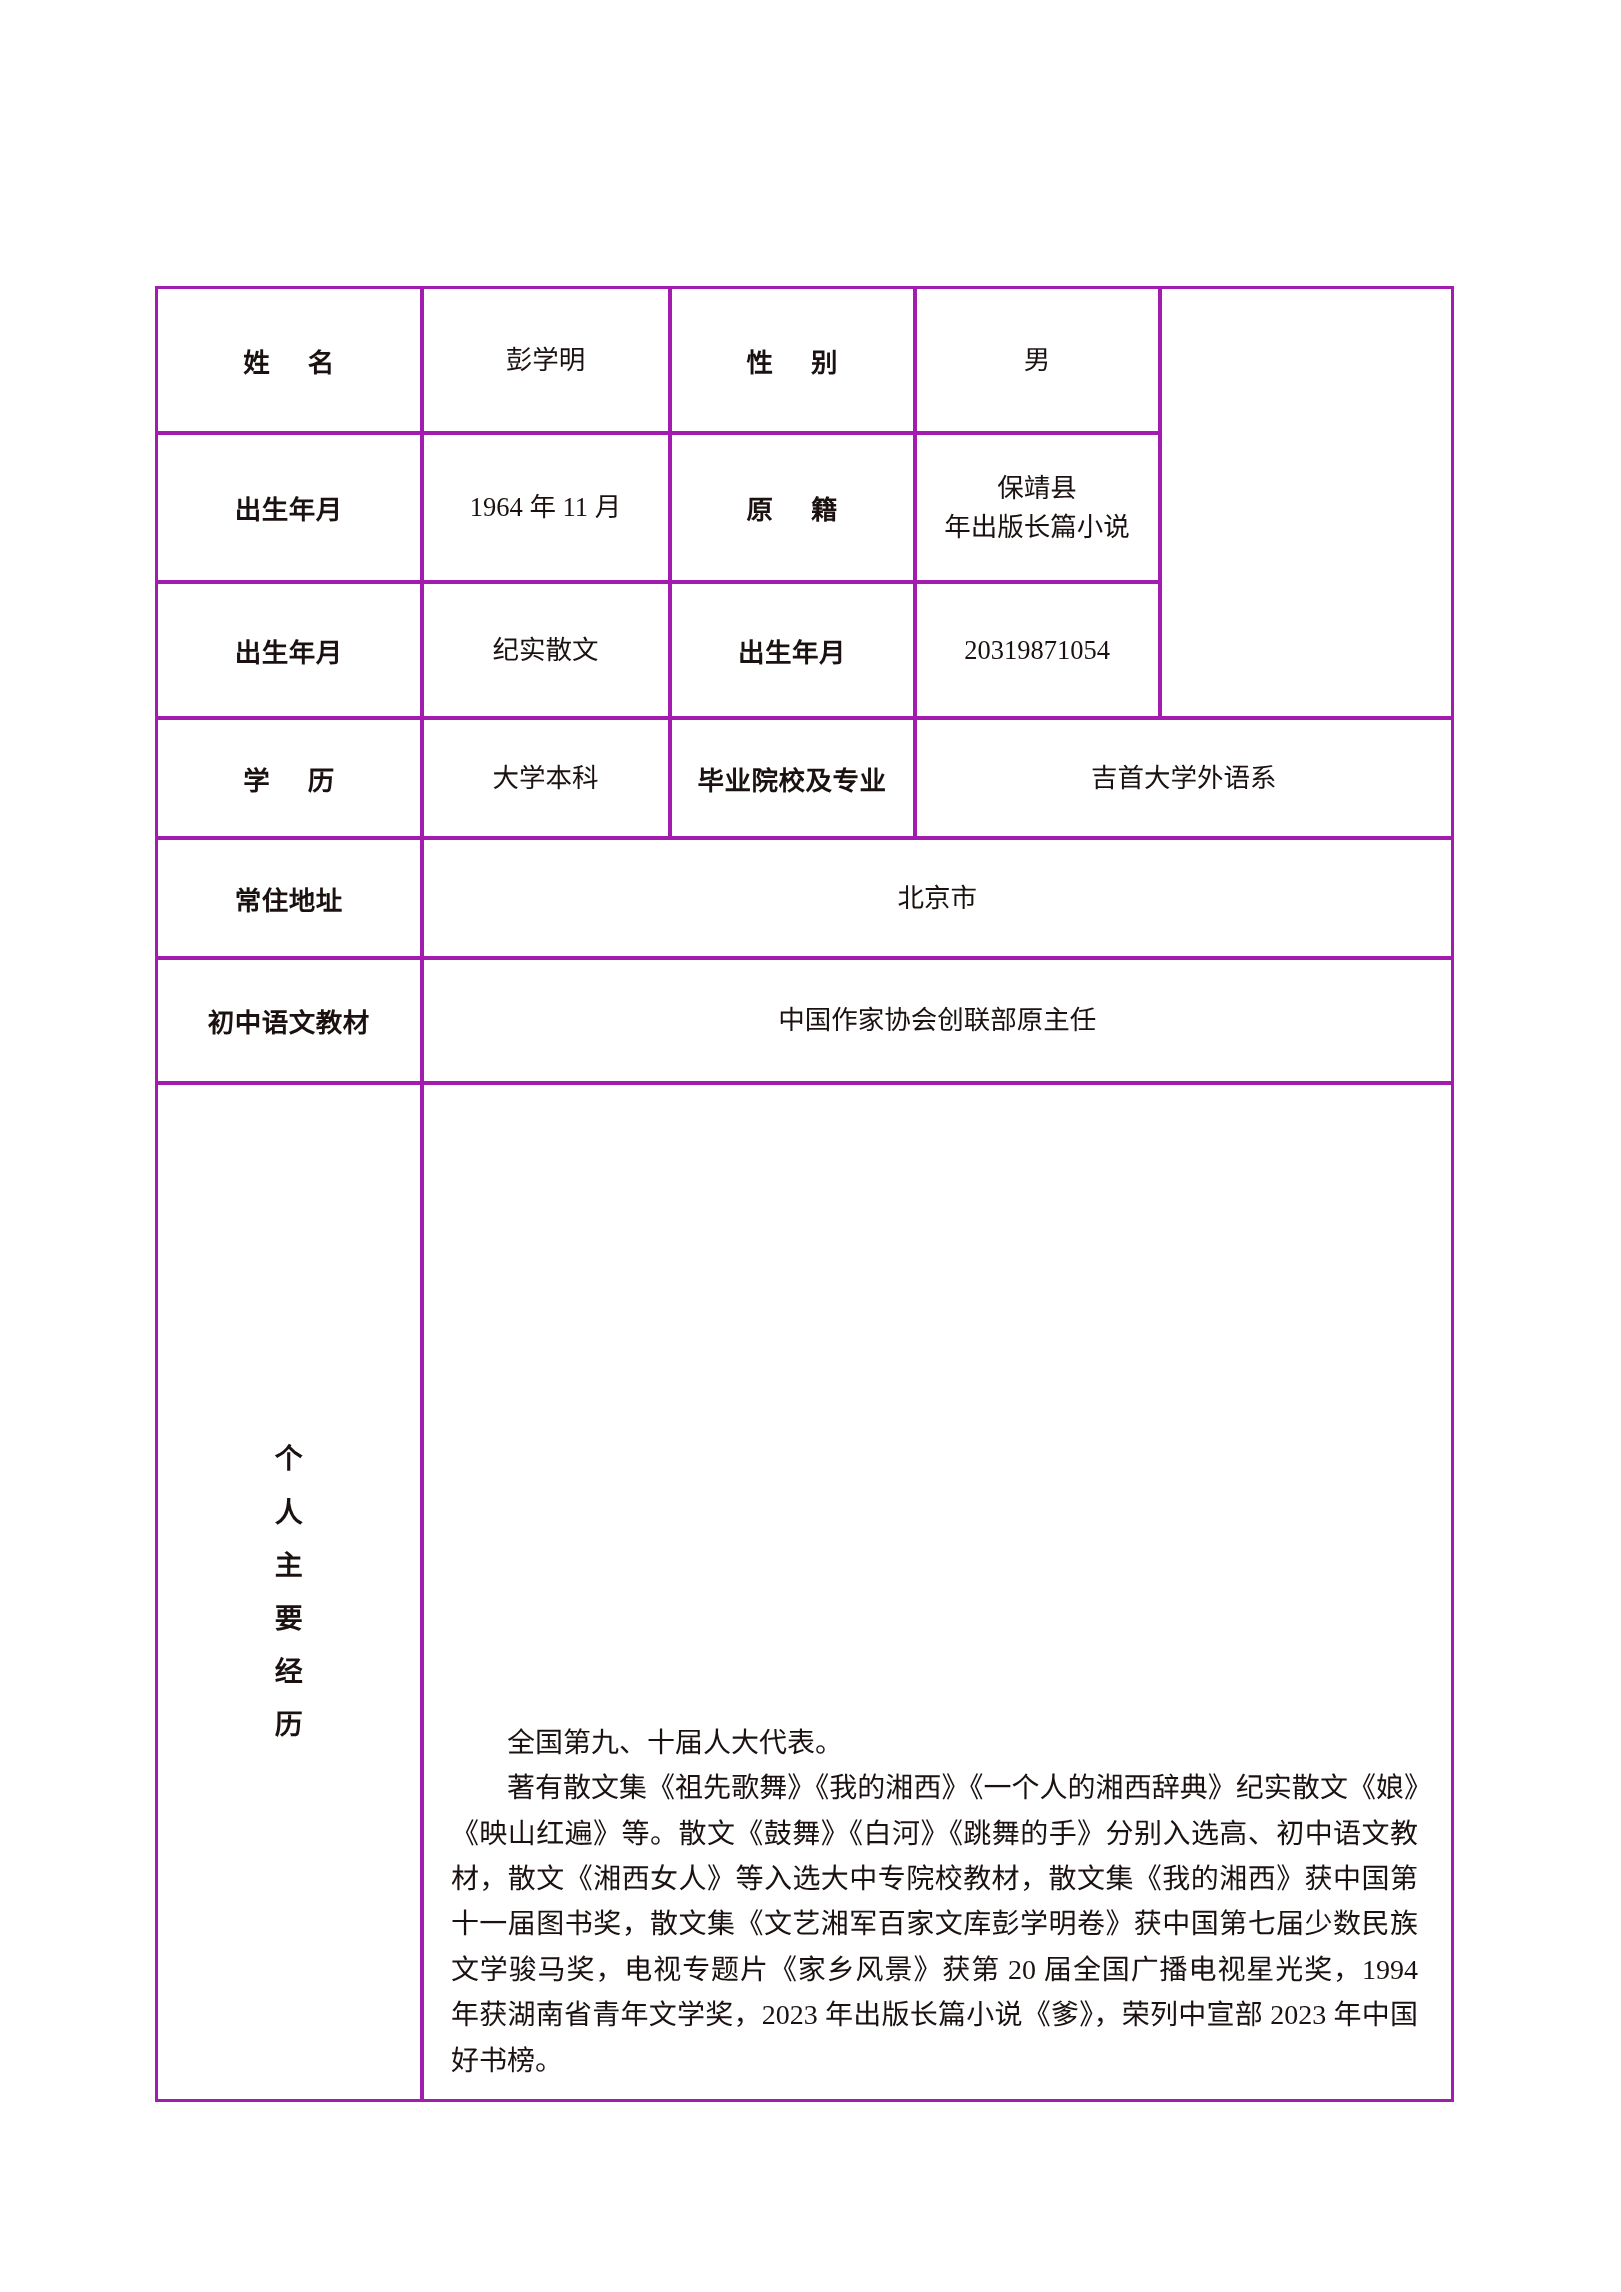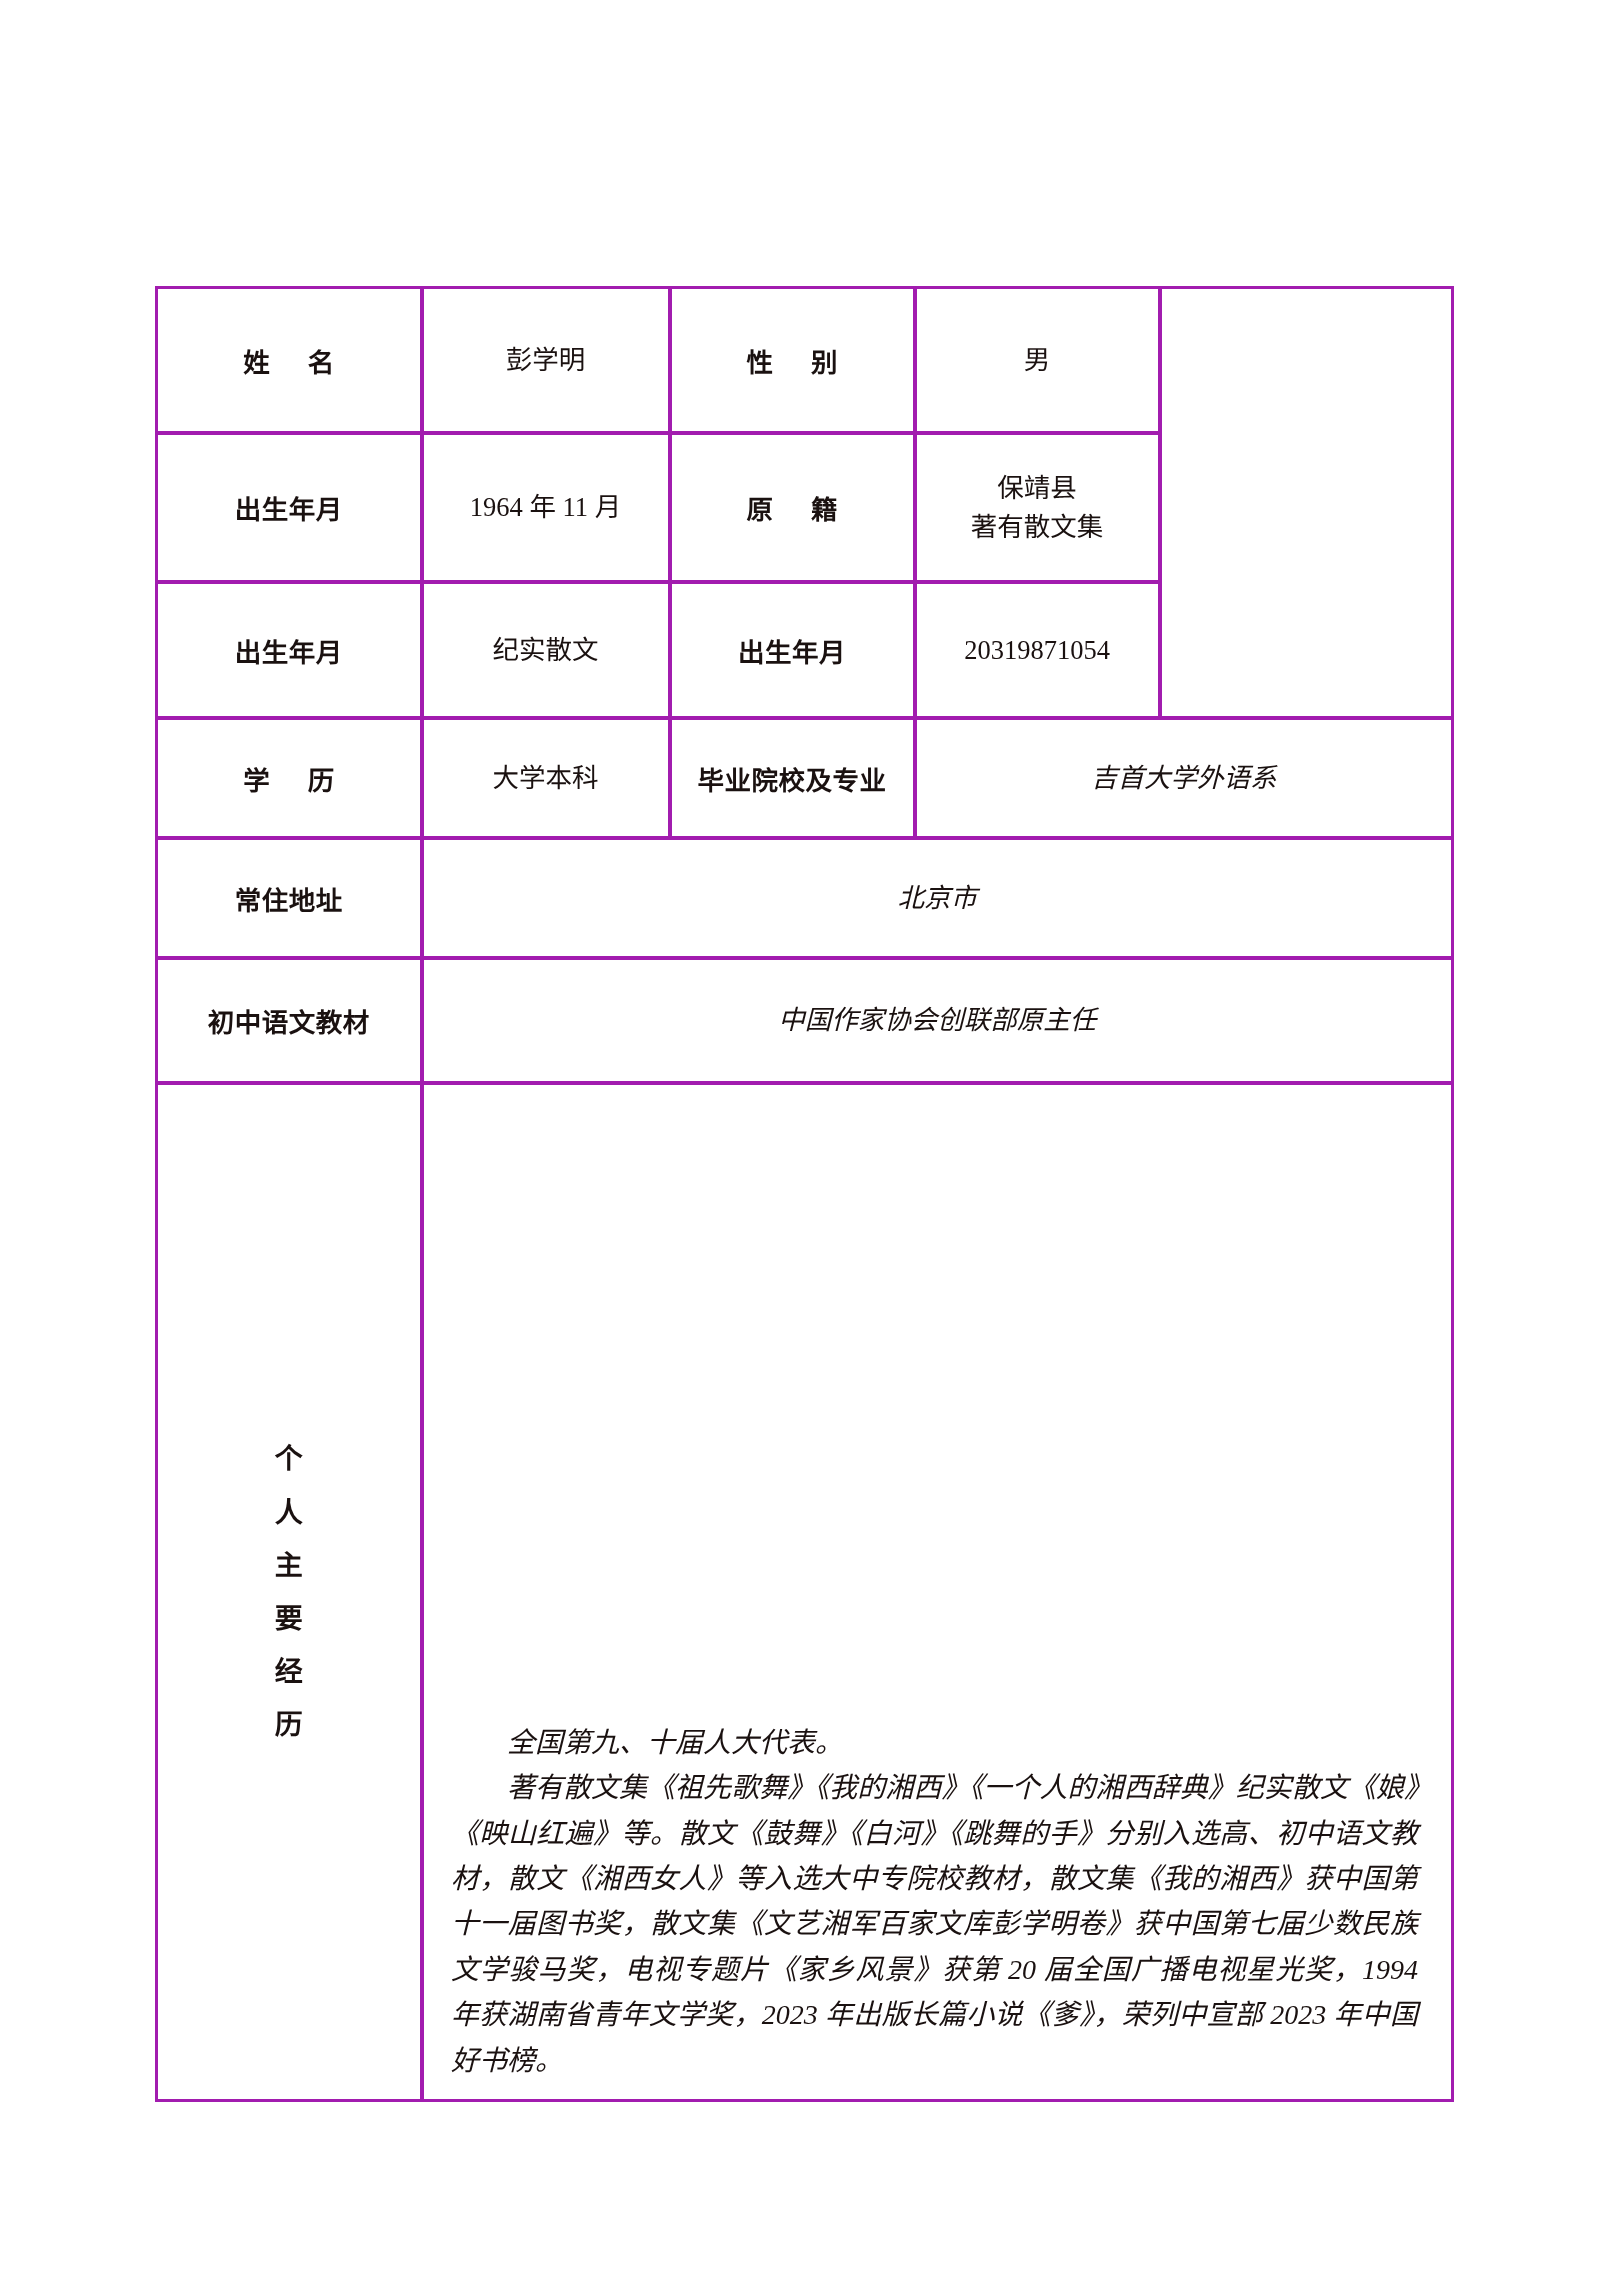--- a/index.html
+++ b/index.html
@@ -51,21 +51,21 @@
     border: 4px solid #a21caf;
     padding: 0;
     vertical-align: middle;
     text-align: center;
     font-size: 26.5px;
     color: #1a1110;
     font-family: "Liberation Serif", "DejaVu Serif", serif;
   }
   .info-table td.outer-top { border-top-width: 3.9px; }
   .info-table td.outer-left { border-left-width: 3.9px; }
-  .info-table td.outer-right { border-right-width: 3.9px; font-style: italic; }
+  .info-table td.outer-right { border-right-width: 3.9px; }
   .info-table td.outer-bottom { border-bottom-width: 3.9px; }
 
   .lbl {
     font-weight: bold;
     letter-spacing: 0.5px;
     font-size: 27.4px;
   }
   .lbl.spaced { letter-spacing: 15.7px; text-indent: 15.7px; }
 
   .val {
@@ -280,21 +280,21 @@
           </div>
         </td>
       </tr>
 
       <tr>
         <td class="lbl outer-left" style="height:145px">出生年月</td>
         <td class="val">1964 年 11 月</td>
         <td class="lbl spaced">原  籍</td>
         <td class="val">
           <div>保靖县</div>
-          <div>著有散文集</div>
+          <div>年出版长篇小说</div>
         </td>
       </tr>
 
       <tr>
         <td class="lbl outer-left" style="height:132px">出生年月</td>
         <td class="val">纪实散文</td>
         <td class="lbl">出生年月</td>
         <td class="val">20319871054</td>
       </tr>
 

